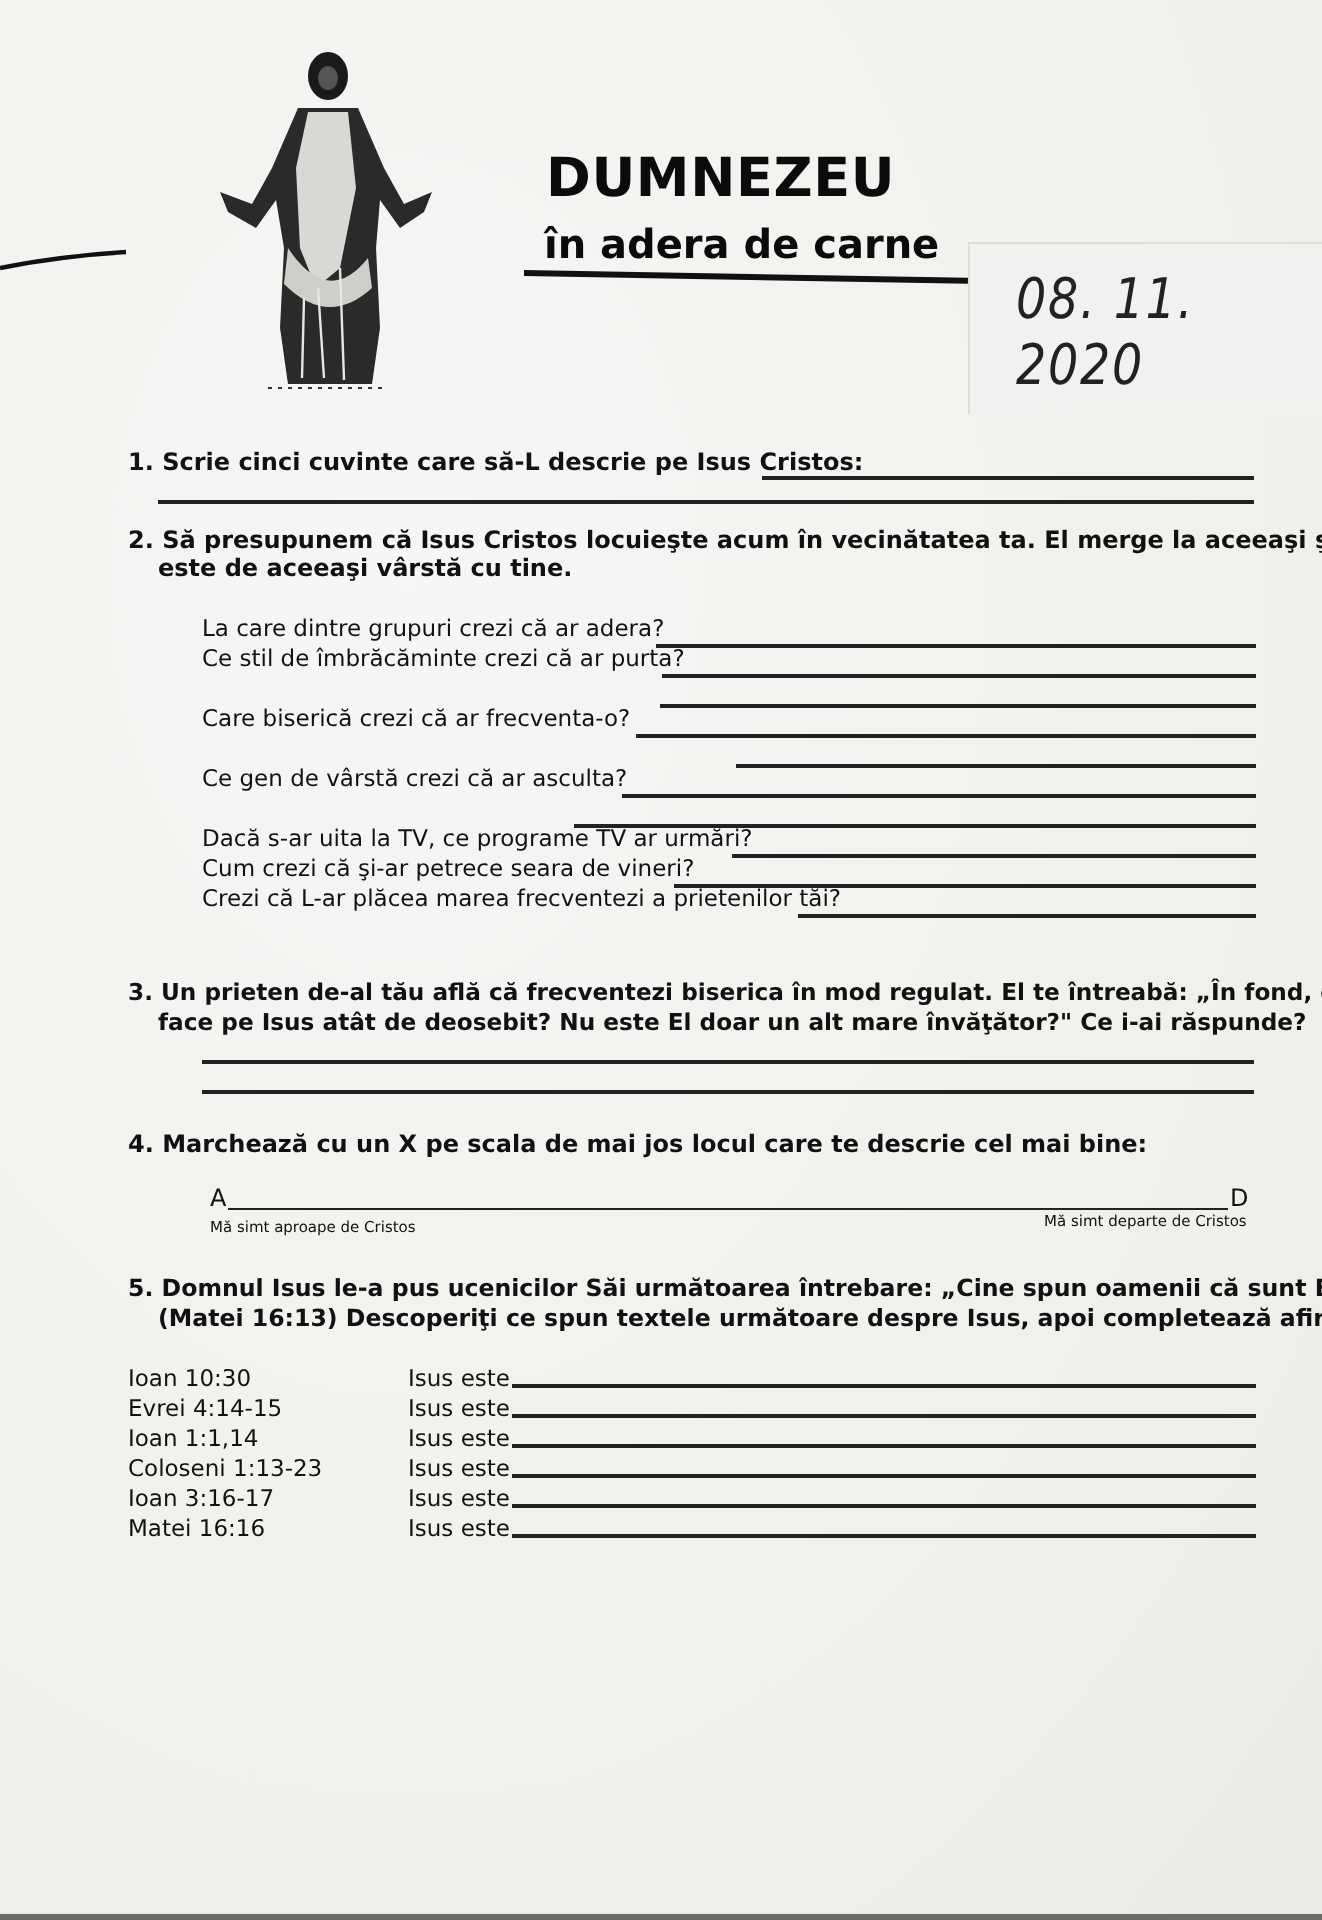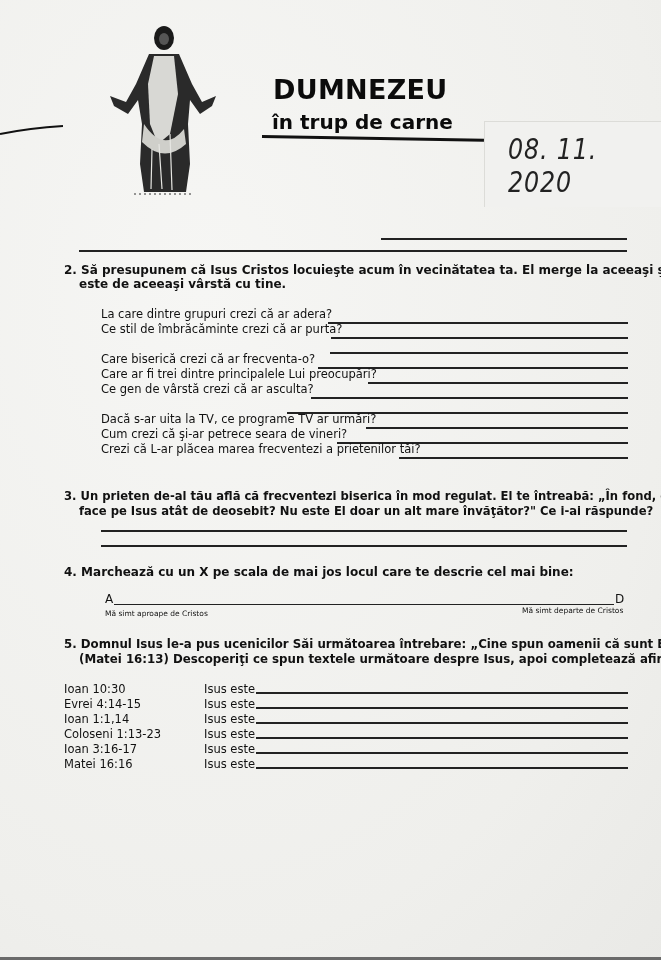--- a/index.html
+++ b/index.html
@@ -55,40 +55,40 @@
     <ellipse cx="60" cy="15" rx="5" ry="6" fill="#555"></ellipse>
 
     <path d="M45 30 L75 30 L88 60 L98 78 L112 72 L108 82 L96 90 L86 76 L84 100 L86 140 L82 168 L40 168 L36 140 L38 100 L34 76 L24 90 L10 82 L6 72 L22 78 L32 60 Z" fill="#2a2a2a"></path>
     <path d="M50 32 L70 32 L74 70 L66 110 L54 120 L46 100 L44 60 Z" fill="#d8d8d4"></path>
     <path d="M40 100 Q60 130 80 105 L82 120 Q60 140 38 118 Z" fill="#cfcfca"></path>
     <path d="M55 120 L58 165 M66 110 L68 166 M48 125 L47 165" stroke="#e6e6e2" stroke-width="1.2"></path>
     <path d="M30 170 L90 170" stroke="#333" stroke-width="1" stroke-dasharray="2 3"></path>
   </svg>
 
   <div class="abs title">DUMNEZEU</div>
-  <div class="abs subtitle">în trup de carne</div>
+  <div class="abs subtitle">în adera de carne</div>
   <div class="abs title-rule"></div>
 
   <div class="abs date-box"></div>
   <div class="abs date">08. 11. 2020</div>
 
+  <div class="abs q" style="left:64px; top:224px;">1. Scrie cinci cuvinte care să-L descrie pe Isus Cristos:</div>
   <div class="line" style="left:381px; top:238px; width:246px;"></div>
   <div class="line" style="left:79px; top:250px; width:548px;"></div>
 
   <div class="abs q" style="left:64px; top:263px; white-space:nowrap;">2. Să presupunem că Isus Cristos locuieşte acum în vecinătatea ta. El merge la aceeaşi  şcoală şi</div>
   <div class="abs q" style="left:79px; top:277px; white-space:nowrap;">este de  aceeaşi vârstă cu tine.</div>
 
   <div class="sub-row sub" style="top:307px;">La care dintre grupuri crezi că ar adera?</div>
   <div class="line" style="left:328px; top:322px; width:300px;"></div>
   <div class="sub-row sub" style="top:322px;">Ce stil de îmbrăcăminte crezi că ar purta?</div>
   <div class="line" style="left:331px; top:337px; width:297px;"></div>
   <div class="line" style="left:330px; top:352px; width:298px;"></div>
   <div class="sub-row sub" style="top:352px;">Care biserică crezi că ar frecventa-o?</div>
   <div class="line" style="left:318px; top:367px; width:310px;"></div>
-  <div class="sub-row sub" style="top:367px;">Care ar fi trei dintre principalele Lui preocupări?</div>
   <div class="line" style="left:368px; top:382px; width:260px;"></div>
   <div class="sub-row sub" style="top:382px;">Ce gen de vârstă crezi că ar asculta?</div>
   <div class="line" style="left:311px; top:397px; width:317px;"></div>
   <div class="line" style="left:287px; top:412px; width:341px;"></div>
   <div class="sub-row sub" style="top:412px;">Dacă s-ar uita la TV, ce programe TV ar urmări?</div>
   <div class="line" style="left:366px; top:427px; width:262px;"></div>
   <div class="sub-row sub" style="top:427px;">Cum crezi că şi-ar petrece seara de vineri?</div>
   <div class="line" style="left:337px; top:442px; width:291px;"></div>
   <div class="sub-row sub" style="top:442px;">Crezi că L-ar plăcea marea frecventezi a prietenilor tăi?</div>
   <div class="line" style="left:399px; top:457px; width:229px;"></div>

